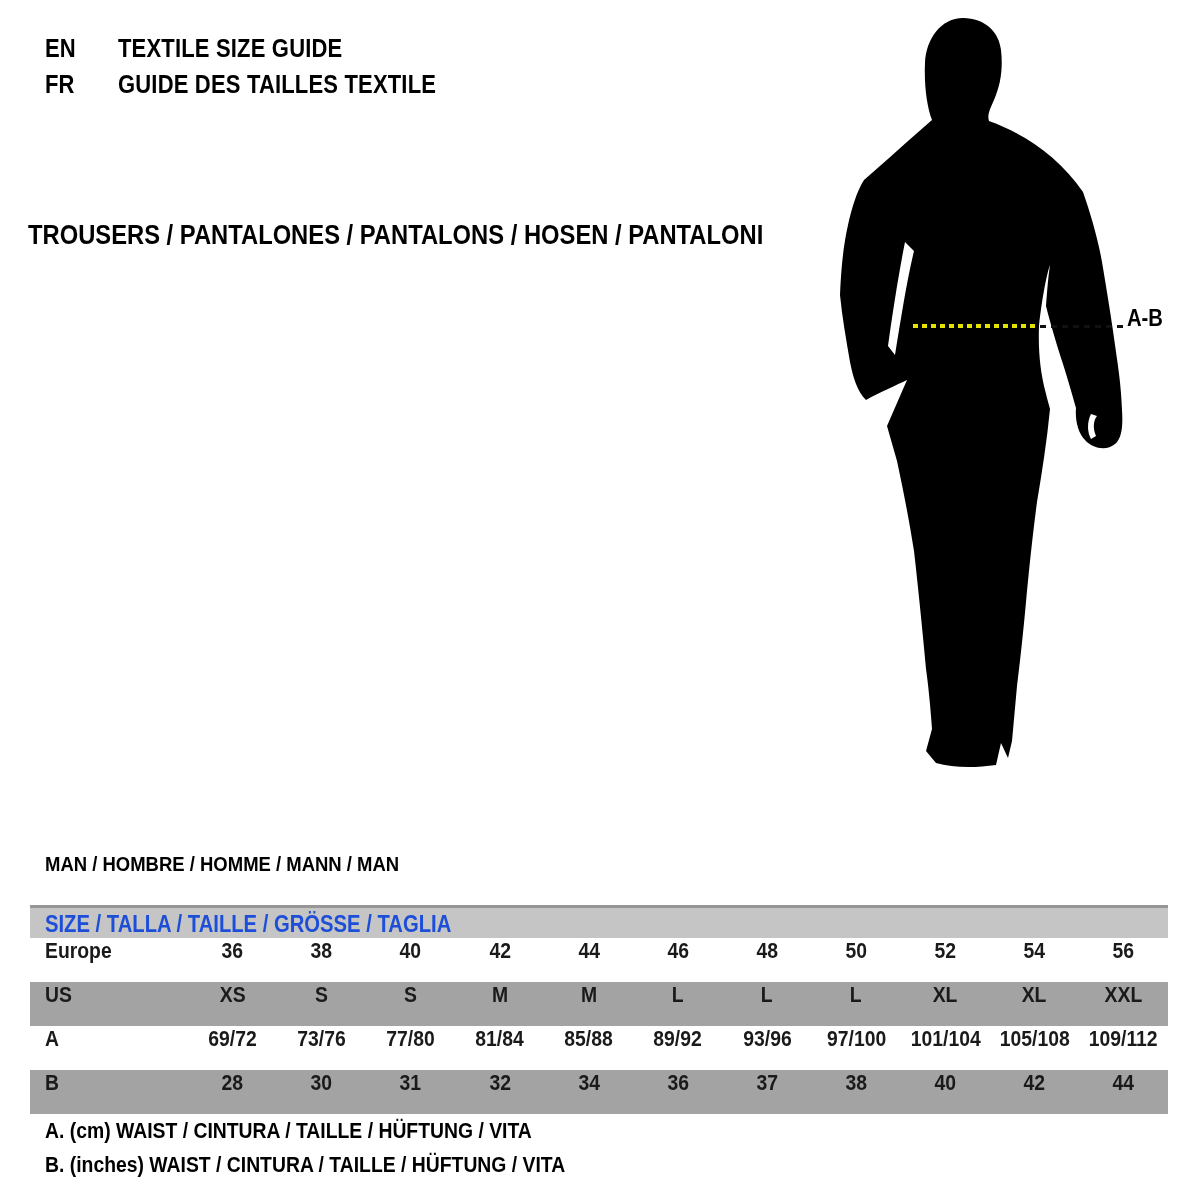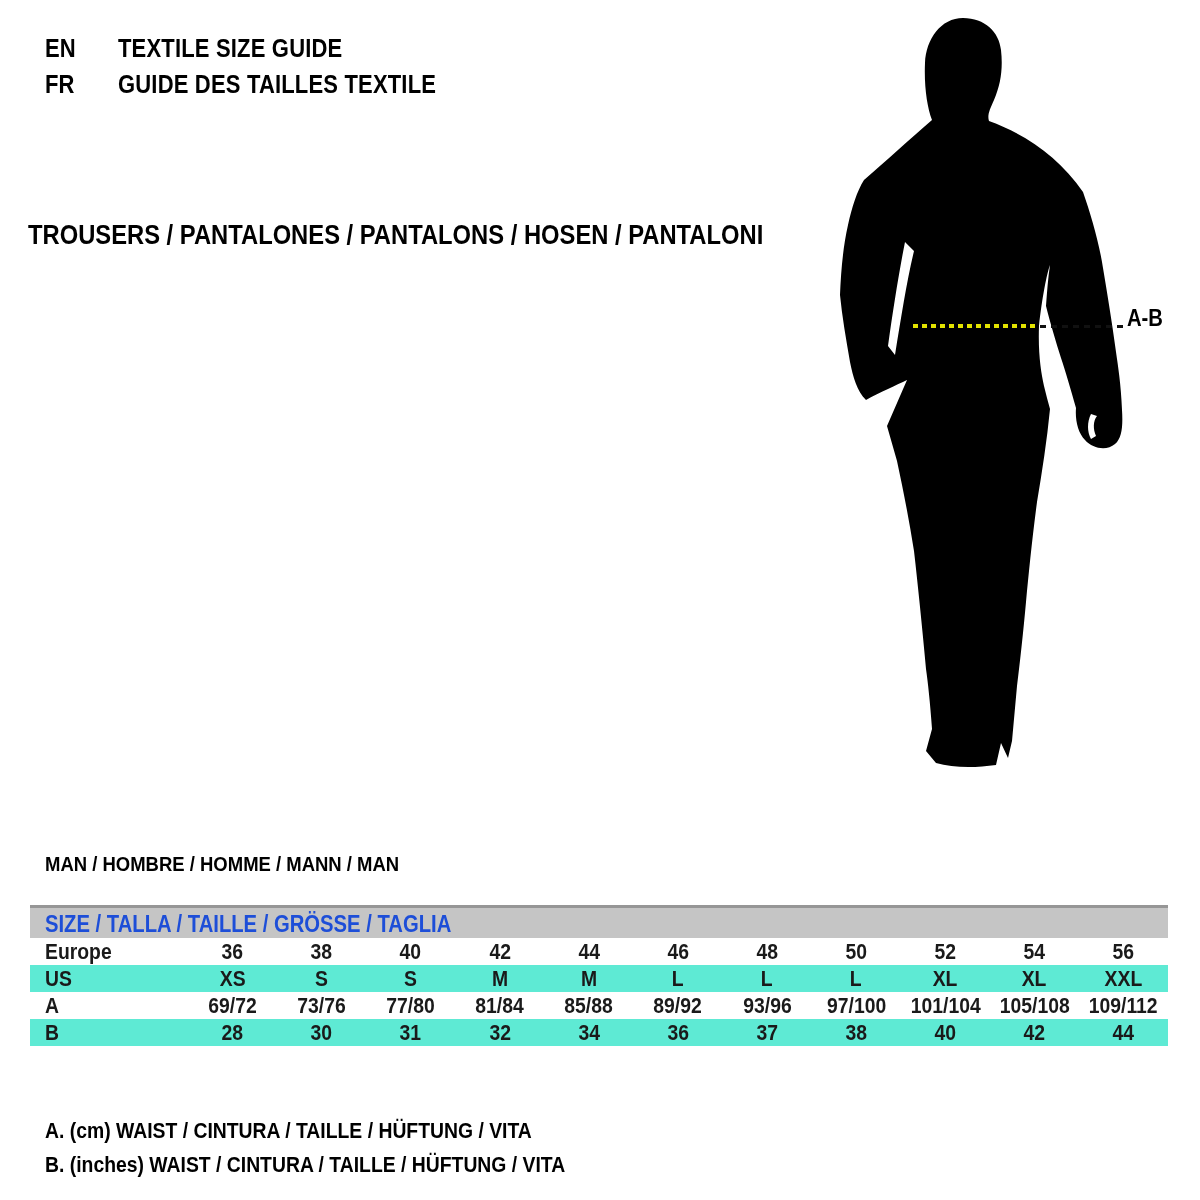--- a/index.html
+++ b/index.html
@@ -25,22 +25,22 @@
     background:repeating-linear-gradient(90deg,#111 0 6px,transparent 6px 11px);}
   .ab-label{position:absolute;left:1127px;top:305px;font-size:23px;}
 
   
   .section-title{position:absolute;left:45px;top:852px;font-size:21px;}
 
   
   .size-table{position:absolute;left:30px;top:905px;width:1138px;font-size:22px;color:#1a1a1a;}
   .st-header{height:33px;background:#c5c5c5;border-top:3px solid #969696;display:flex;
              align-items:flex-end;padding-left:15px;box-sizing:border-box;color:#1d4ed8;font-size:23px;}
-  .st-row{display:flex;height:27px;align-items:flex-end;}
-  .st-row.stripe{background:#5eead4;}
+  .st-row{display:flex;height:44px;align-items:flex-start;}
+  .st-row.stripe{background:#a3a3a3;}
   .st-label{width:158px;padding-left:15px;box-sizing:border-box;}
   .st-cell{flex:1;text-align:center;}
 
   
   .notes{position:absolute;left:45px;top:1114px;font-size:22px;}
   .note-line{height:34px;display:flex;align-items:center;}
 </style>
 </head>
 <body>
 

